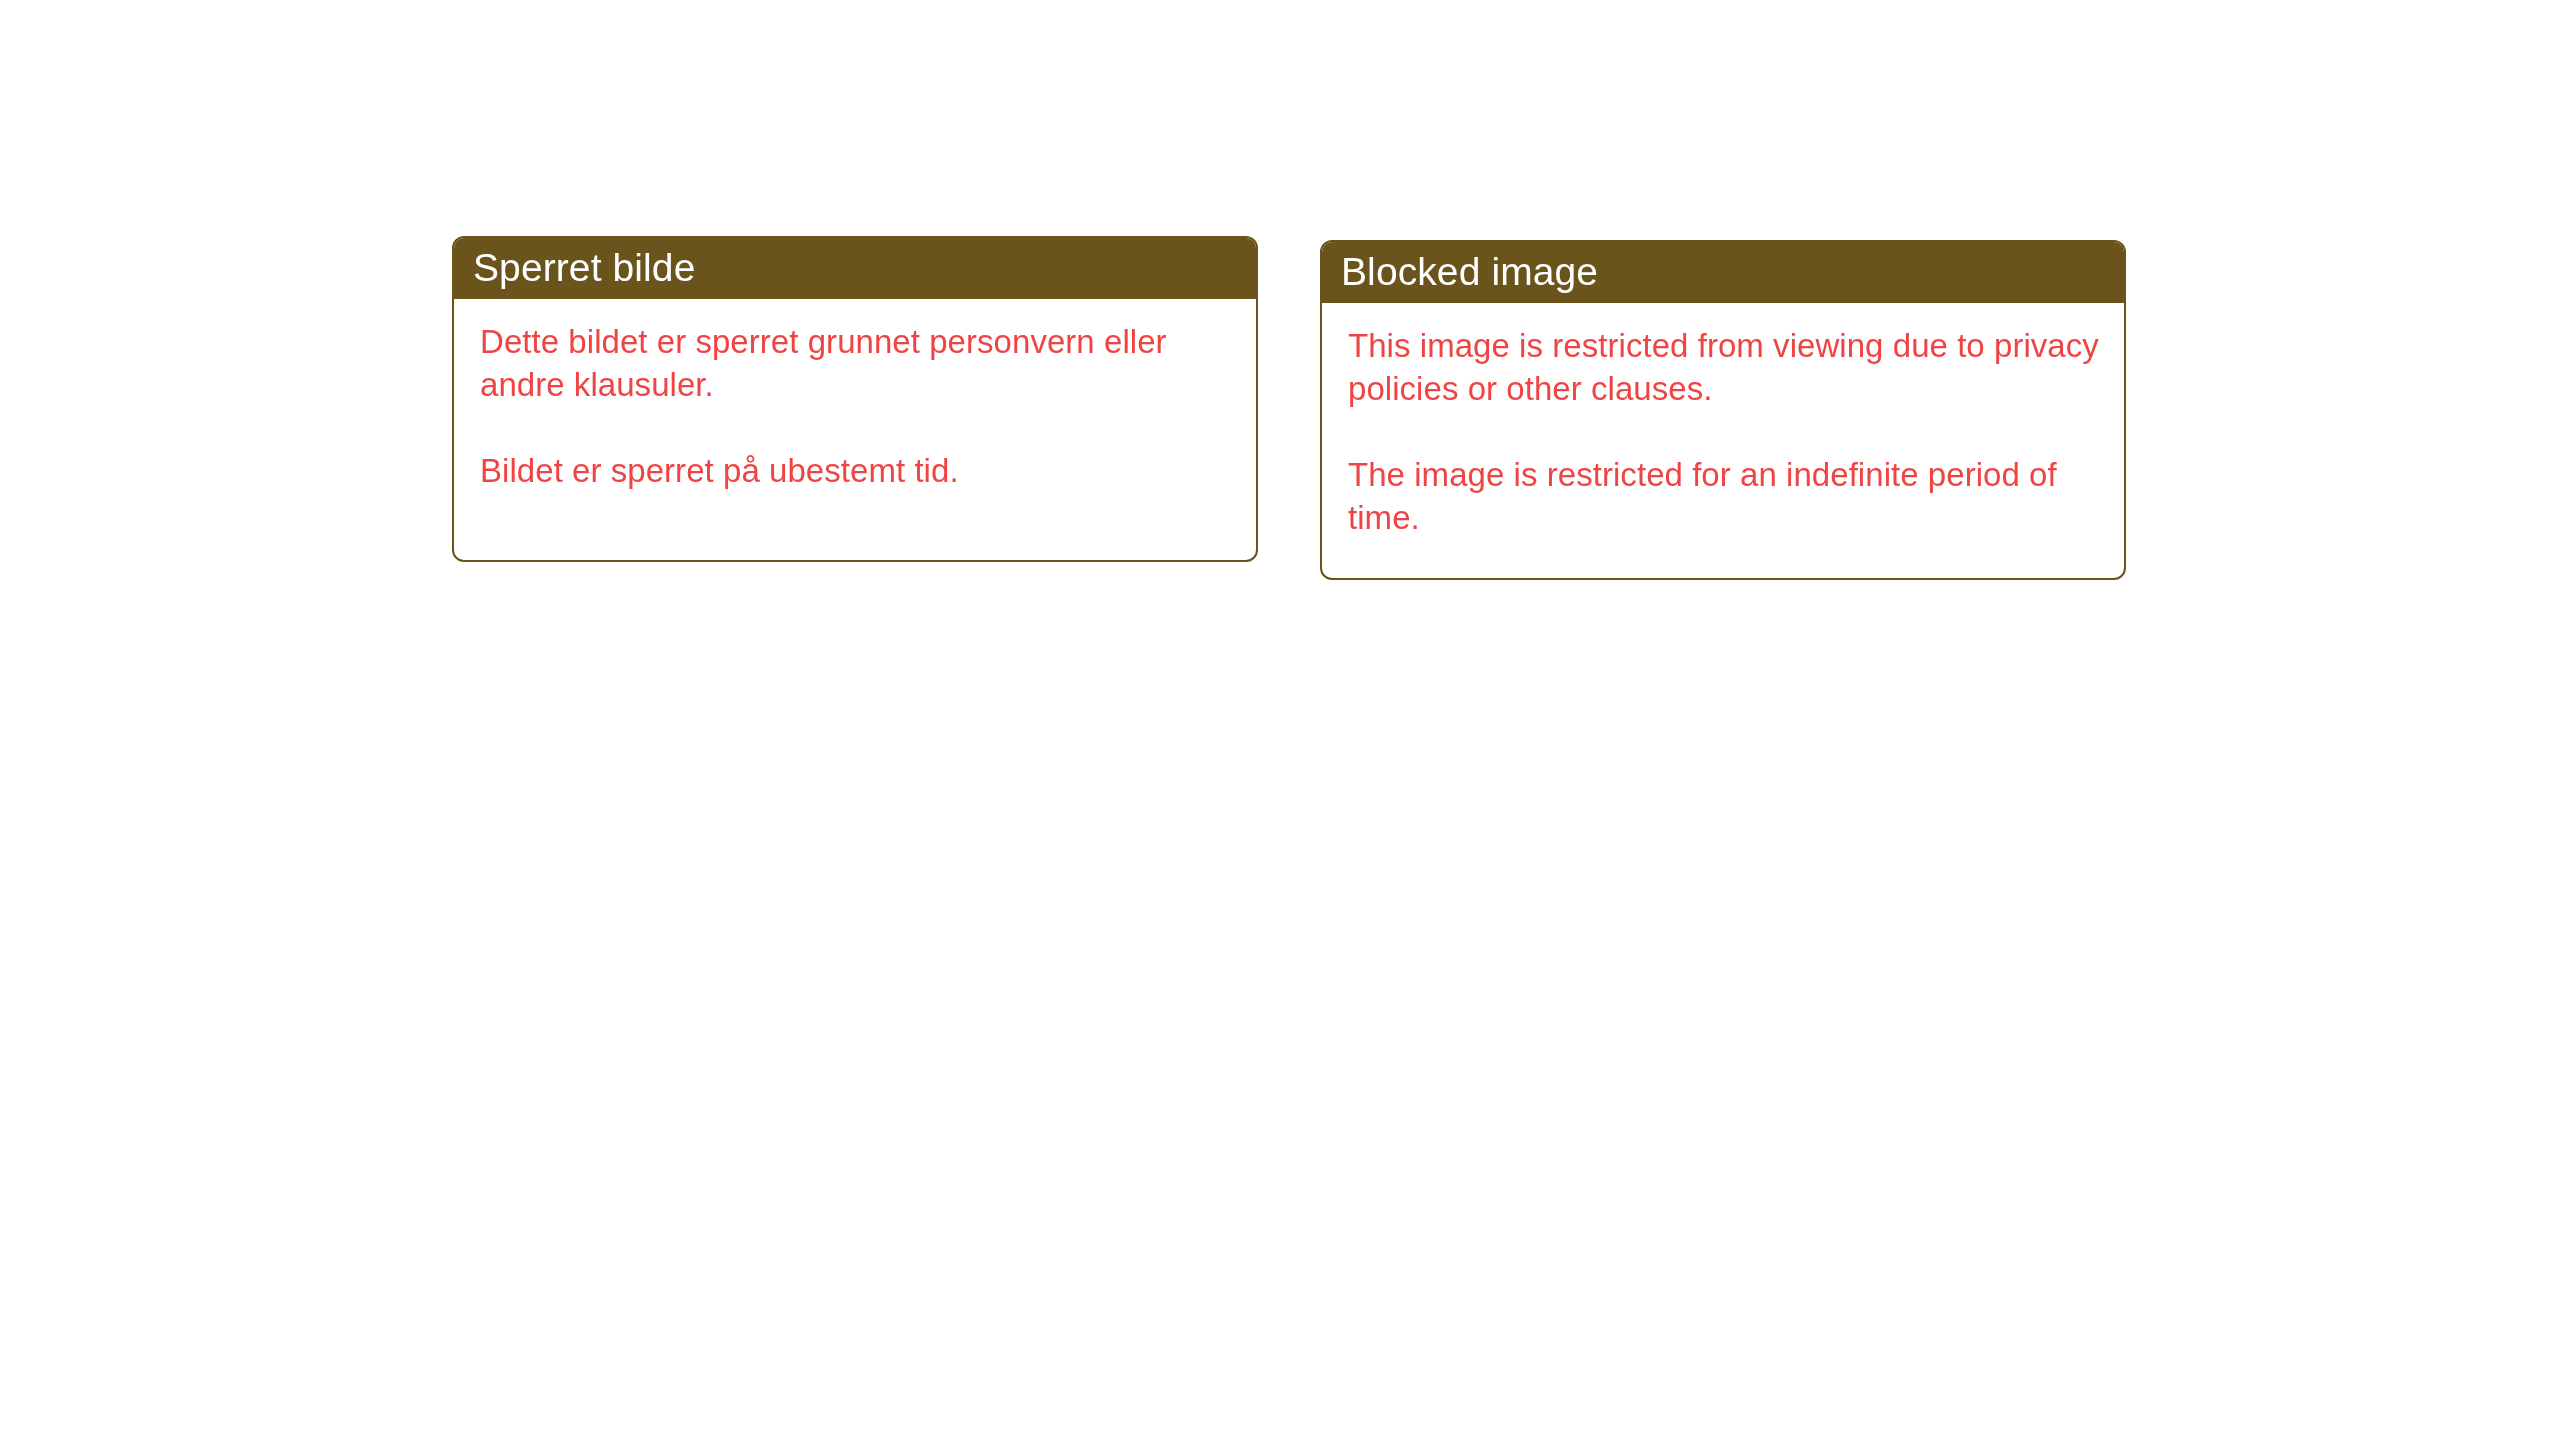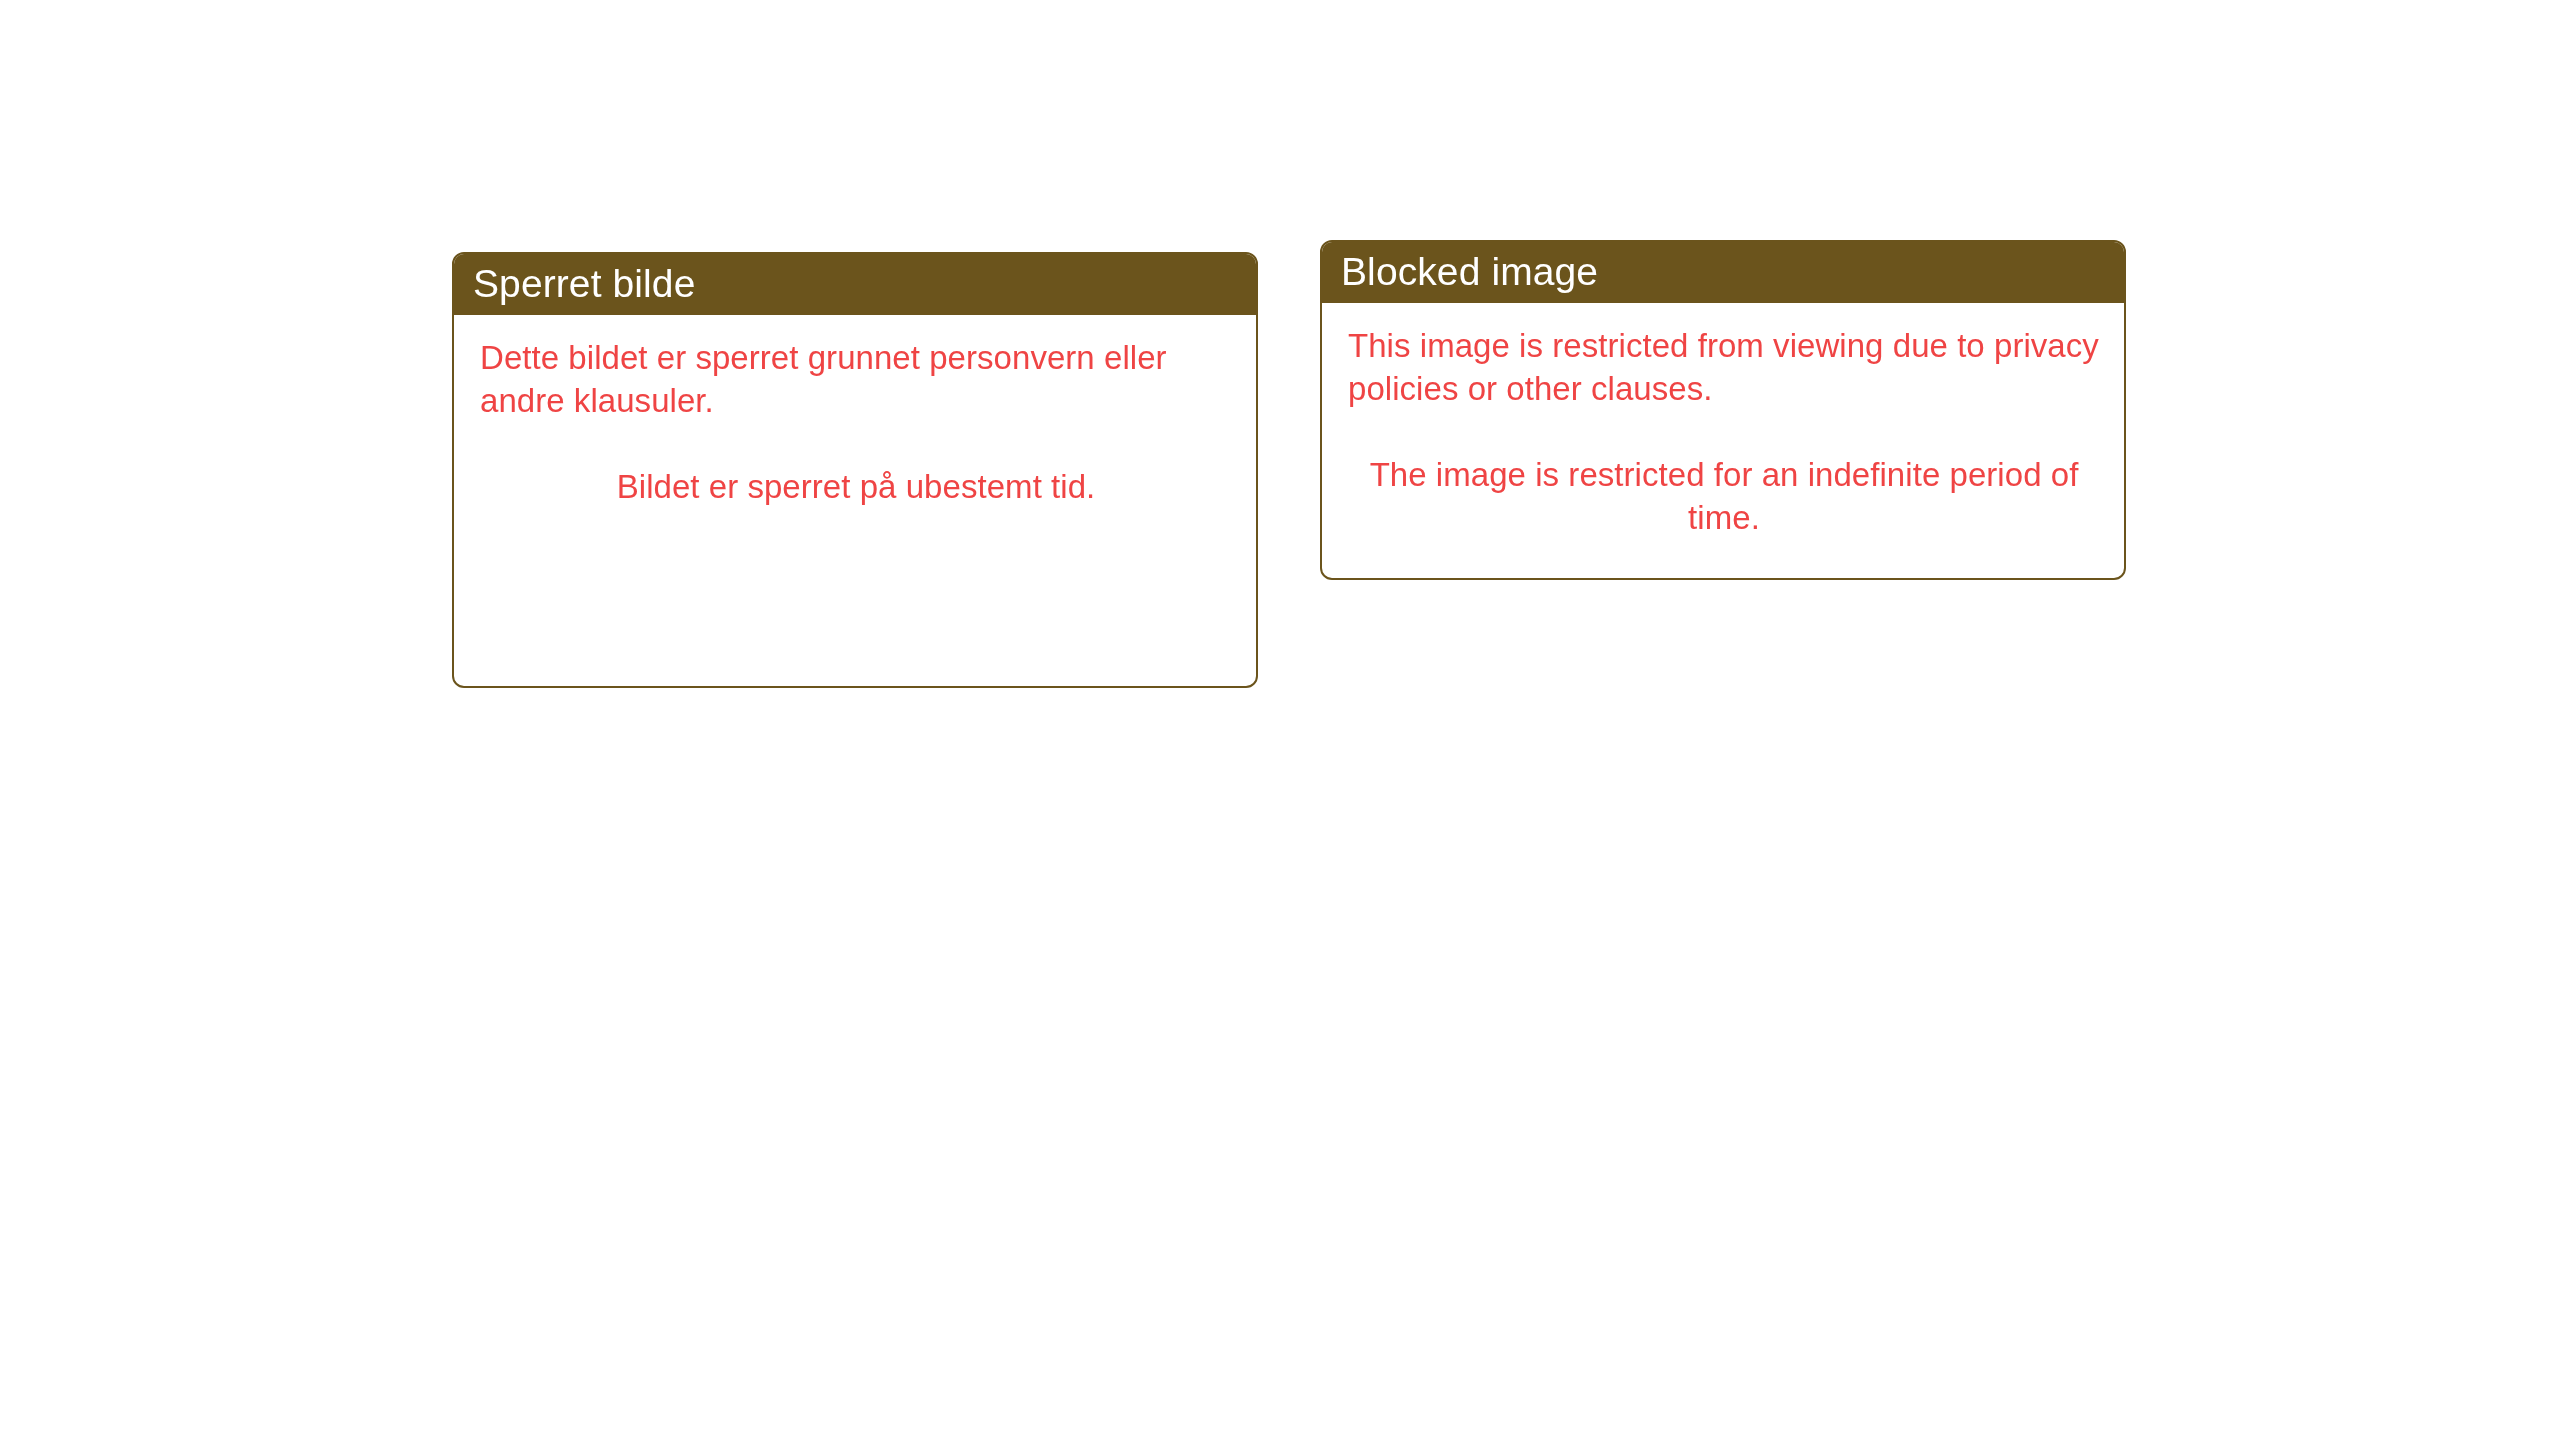--- a/index.html
+++ b/index.html
@@ -26,23 +26,23 @@
     position: absolute;
     box-sizing: border-box;
     background: #ffffff;
     border: 2px solid #6b541c;
     border-radius: 12px;
     overflow: hidden;
   }
 
   .notice-card.card-no {
     left: 452px;
-    top: 252px;
+    top: 236px;
     width: 806px;
-    height: 436px;
+    height: 326px;
   }
 
   .notice-card.card-en {
     left: 1320px;
     top: 240px;
     width: 806px;
     height: 340px;
   }
 
   .card-header {
@@ -76,21 +76,20 @@
     color: #ef4444;
     font-size: 33px;
     font-weight: 400;
     line-height: 43px;
     margin: 0;
     letter-spacing: 0.05px;
   }
 
   .body-paragraph + .body-paragraph {
     margin-top: 43px;
-    text-align: center;
   }
 </style>
 </head>
 <body>
 
 <div id="stage">
 
   <div class="notice-card card-no">
     <div class="card-header">
       <span class="card-title">Sperret bilde</span>

